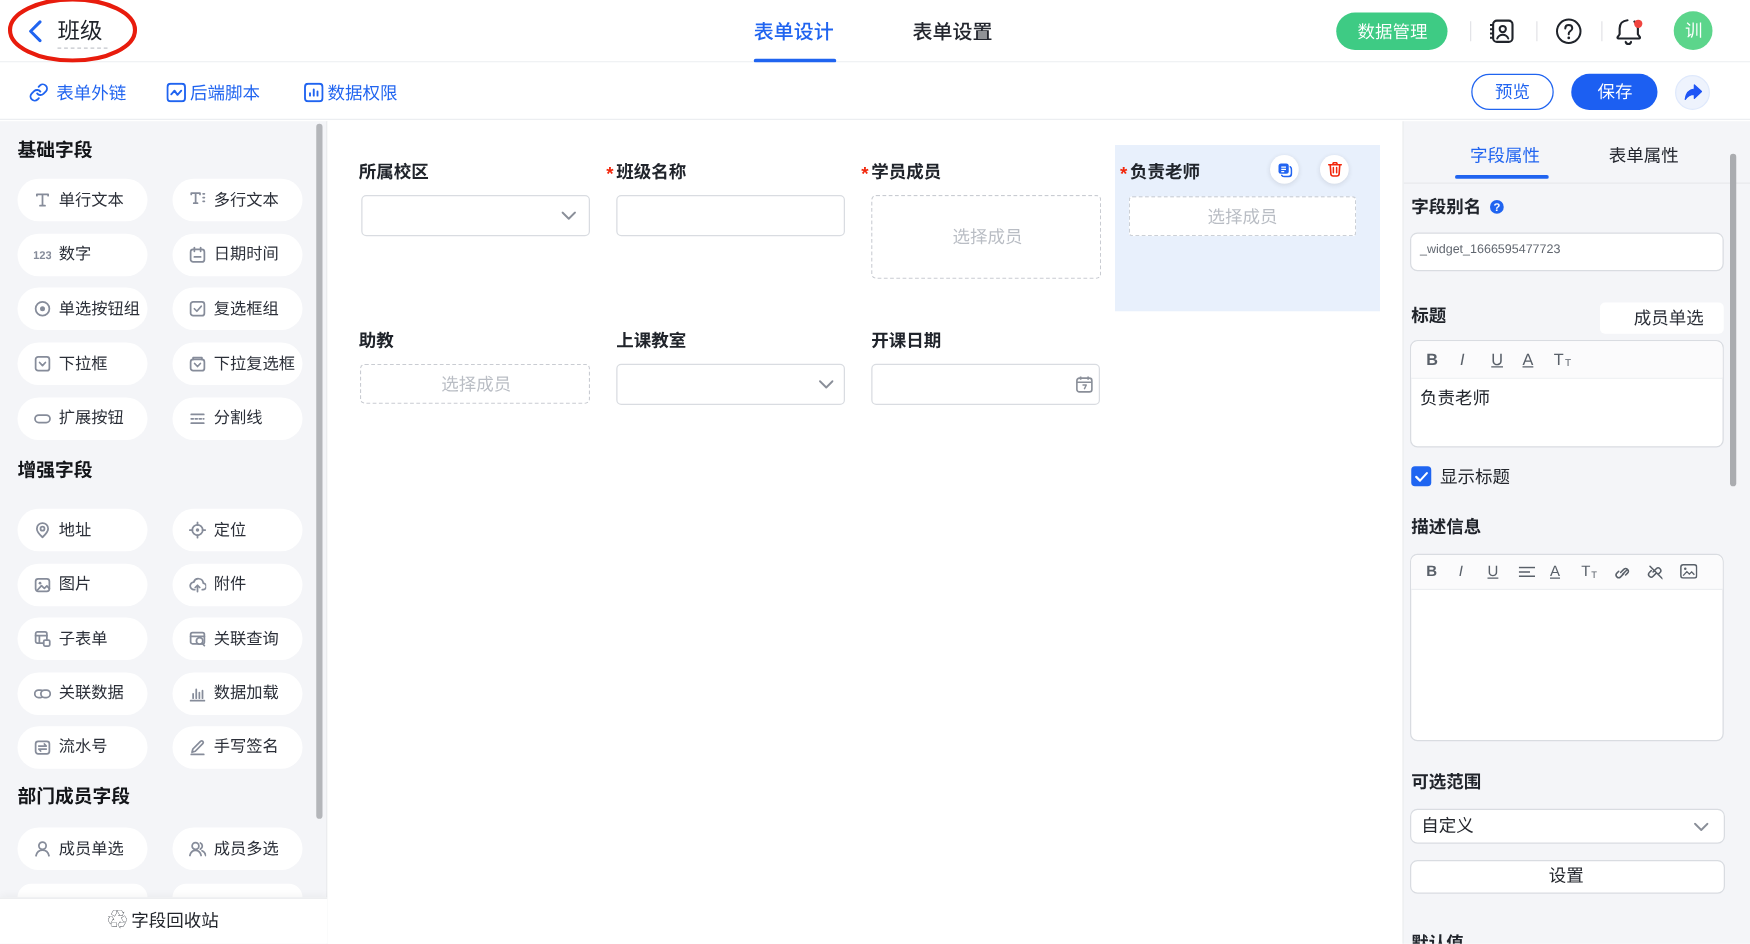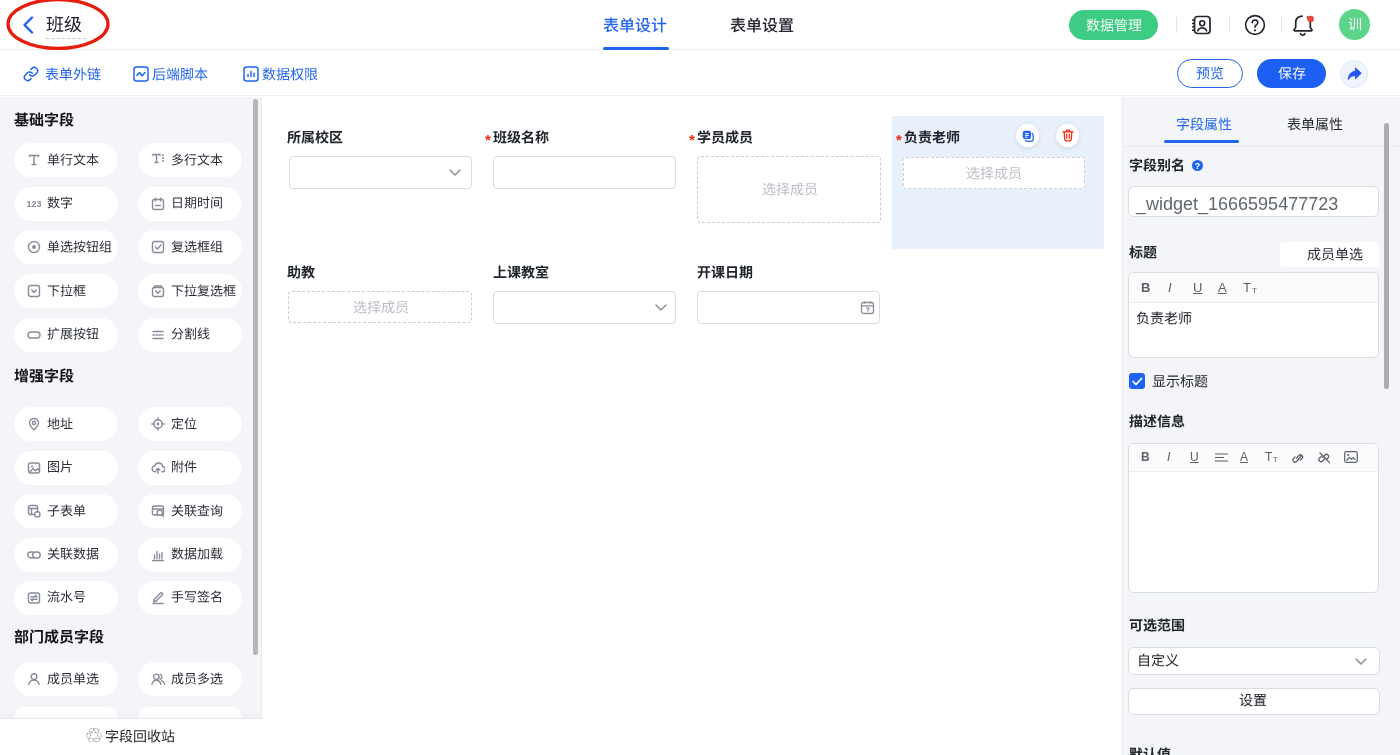--- a/index.html
+++ b/index.html
@@ -574,21 +574,21 @@
     <g transform="translate(0,12.32) scale(0.014)" fill="#20242b">
       <use href="#g28" x="0"></use>
       <use href="#g29" x="1000"></use>
       <use href="#g110" x="2000"></use>
       <use href="#g92" x="3000"></use>
     </g>
   </svg>
 <div style="position:absolute;left:1192px;top:159.5px;width:11px;height:11px;border-radius:50%;background:#2064f0"></div>
 <div style="position:absolute;left:1192px;top:161.5px;font-size:9px;color:#fff;font-weight:bold;line-height:1;width:11px;text-align:center">?</div>
 <div style="position:absolute;left:1128px;top:186px;width:251px;height:31px;background:#fff;border:1px solid #d9dce1;border-radius:6px"></div>
-<div style="position:absolute;left:1136px;top:194.5px;font-size:18px;color:#60666f;font-weight:normal;line-height:1;">_widget_1666595477723</div>
+<div style="position:absolute;left:1136px;top:194.5px;font-size:10px;color:#60666f;font-weight:normal;line-height:1;">_widget_1666595477723</div>
 <svg style="position:absolute;left:1129px;top:245px;overflow:visible" width="30.0" height="15.4">
     <g transform="translate(0,12.32) scale(0.014)" fill="#20242b">
       <use href="#g111" x="0"></use>
       <use href="#g112" x="1000"></use>
     </g>
   </svg>
 <div style="position:absolute;left:1280px;top:242px;width:99px;height:25px;background:#fff;border-radius:4px"></div>
 <svg style="position:absolute;left:1307px;top:247px;overflow:visible" width="58.0" height="15.4">
     <g transform="translate(0,12.32) scale(0.014)" fill="#2b2f38">
       <use href="#g79" x="0"></use>

